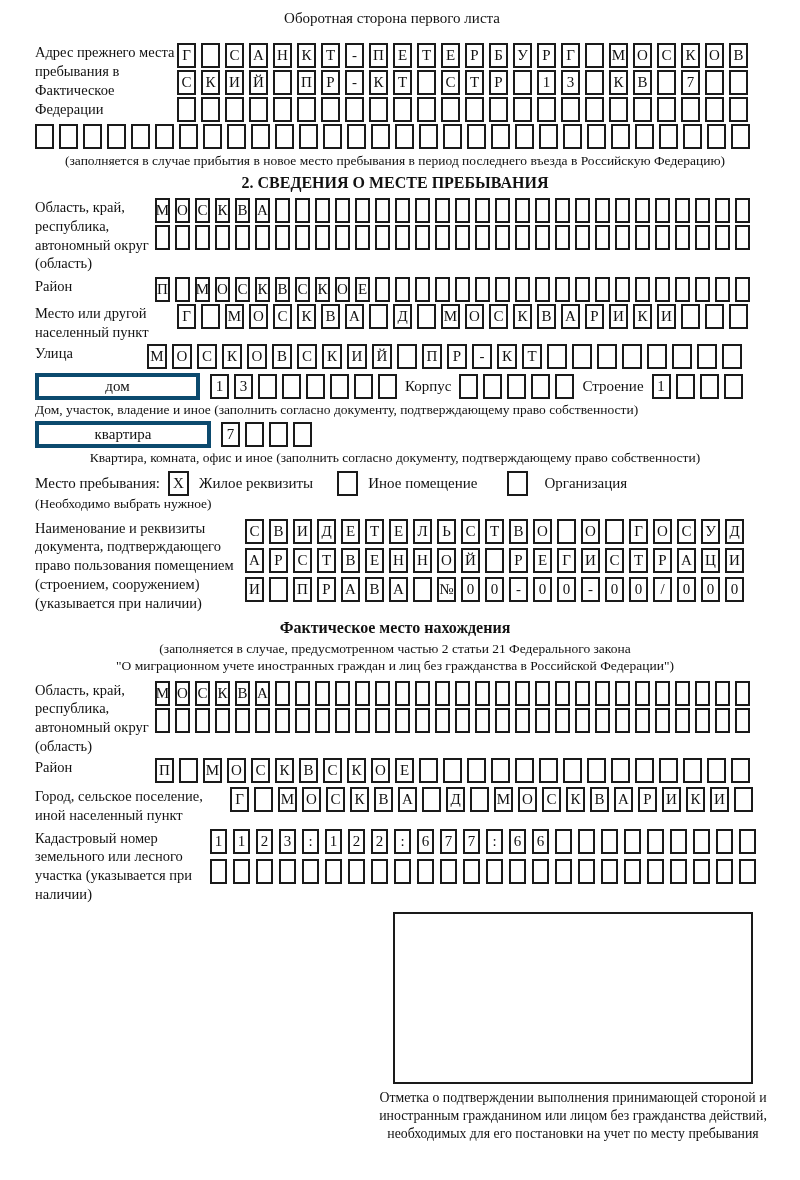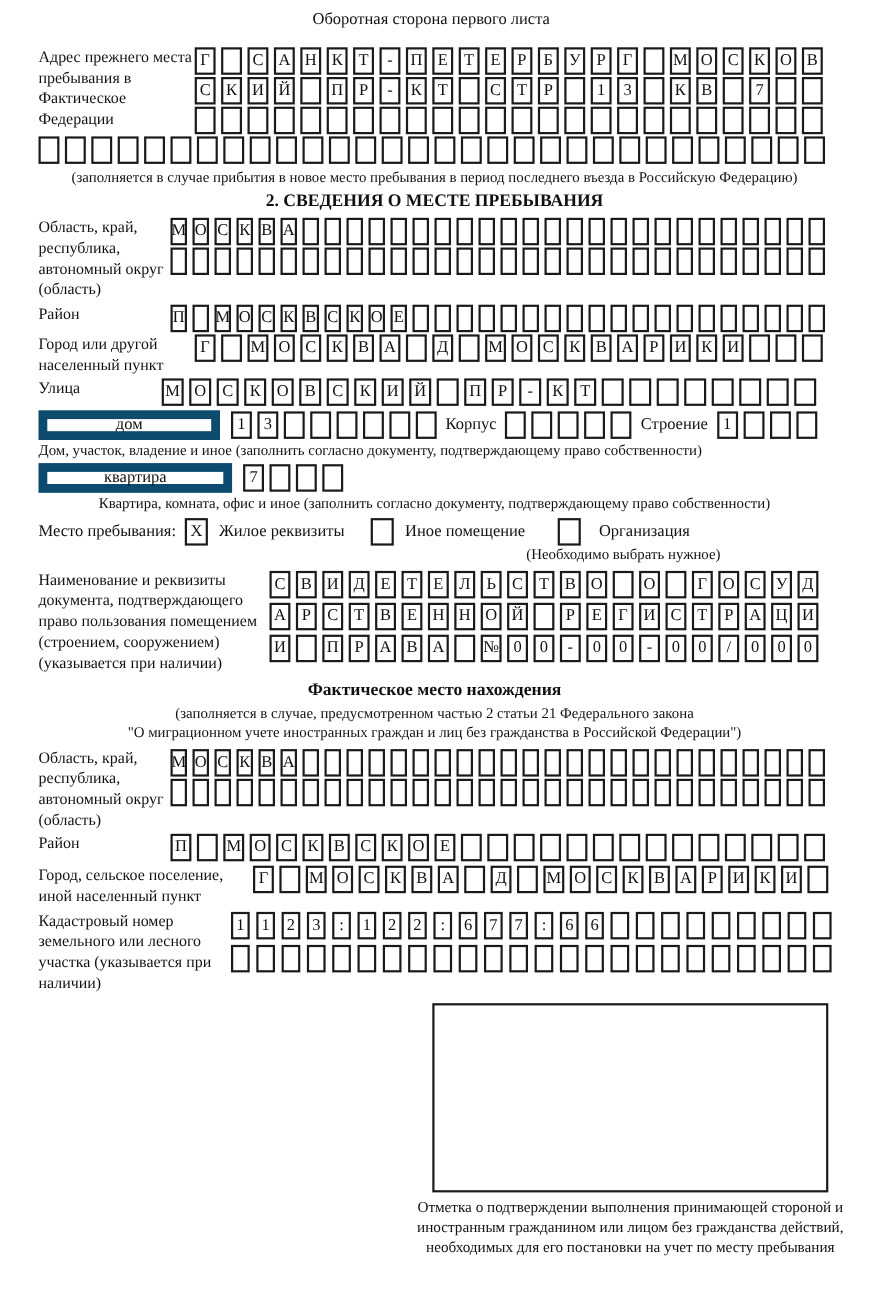--- a/index.html
+++ b/index.html
@@ -15,21 +15,21 @@
   .bx { display: flex; gap: 5px; }
   .cell { width: 19px; height: 25px; border: 2px solid #1a1a1a; display: flex; align-items: center;
           justify-content: center; font-size: 15px; flex: 0 0 auto; background: #fff; }
   .narrow .cell { width: 15px; }
   .street .cell { width: 20px; }
   .kad { gap: 6px; } .kad .cell { width: 17px; }
 
   .note { font-size: 13.5px; text-align: center; line-height: 1.25; }
   .title { font-size: 16px; font-weight: bold; text-align: center; }
 
-  .widebox { border: 8px solid #0c4a6e; height: 27px; display: flex; align-items: center;
+  .widebox { border: 4px solid #0c4a6e; height: 27px; display: flex; align-items: center;
              justify-content: center; font-size: 15px; flex: 0 0 auto; }
   .inline-row { display: flex; align-items: center; }
   .inline-lbl { font-size: 15px; margin: 0 8px; }
   .chk { width: 21px; height: 25px; border: 2px solid #1a1a1a; display: flex; align-items: center;
          justify-content: center; font-size: 15px; flex: 0 0 auto; }
 
   .mb2 { margin-bottom: 2px; } .mb4 { margin-bottom: 4px; } .mb6 { margin-bottom: 6px; }
   .mt2 { margin-top: 2px; }
 
   .w-prev  { flex: 0 0 142px; }
@@ -269,21 +269,21 @@
         <div class="cell"></div>
         <div class="cell"></div>
         <div class="cell"></div>
         <div class="cell"></div>
         <div class="cell"></div>
         <div class="cell"></div>
       </div>
   </div>
 
   <div class="block mb2">
-    <div class="lbl w-city">Город или другой населенный пункт</div>
+    <div class="lbl w-city">Место или другой населенный пункт</div>
     <div class="bx">
         <div class="cell">Г</div>
         <div class="cell"></div>
         <div class="cell">М</div>
         <div class="cell">О</div>
         <div class="cell">С</div>
         <div class="cell">К</div>
         <div class="cell">В</div>
         <div class="cell">А</div>
         <div class="cell"></div>
@@ -378,21 +378,21 @@
 
   <div class="inline-row">
     <span style="font-size:15px;">Место пребывания:</span>
     <div class="chk" style="margin-left:8px;">X</div>
     <span style="font-size:15px;margin-left:10px;">Жилое реквизиты</span>
     <div class="chk" style="margin-left:24px;"></div>
     <span style="font-size:15px;margin-left:10px;">Иное помещение</span>
     <div class="chk" style="margin-left:30px;"></div>
     <span style="font-size:15px;margin-left:16px;">Организация</span>
   </div>
-  <div class="note mb6" style="text-align:right;width:620px;">(Необходимо выбрать нужное)</div>
+  <div class="note mb6" style="text-align:left;width:620px;">(Необходимо выбрать нужное)</div>
 
   <div class="block mb6">
     <div class="lbl w-doc">Наименование и реквизиты документа, подтверждающего право пользования помещением (строением, сооружением) (указывается при наличии)</div>
     <div class="rows" style="gap:4px;">
       <div class="bx">
           <div class="cell">С</div>
           <div class="cell">В</div>
           <div class="cell">И</div>
           <div class="cell">Д</div>
           <div class="cell">Е</div>

